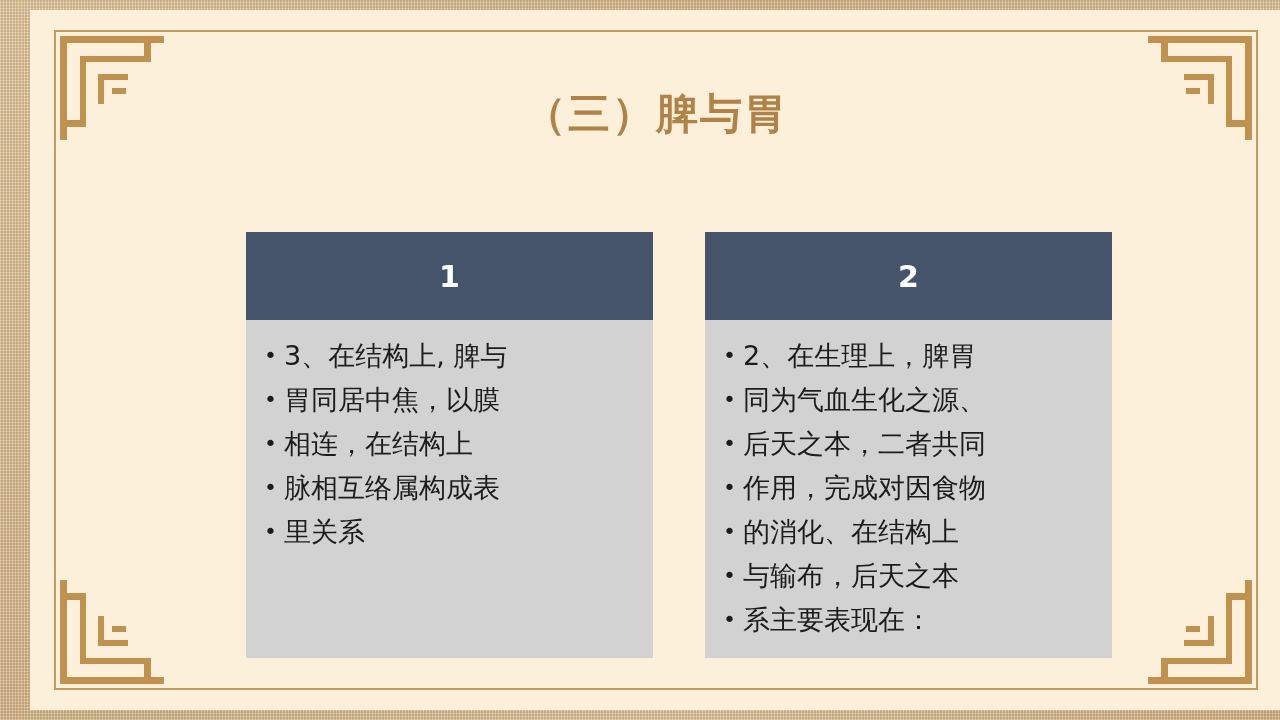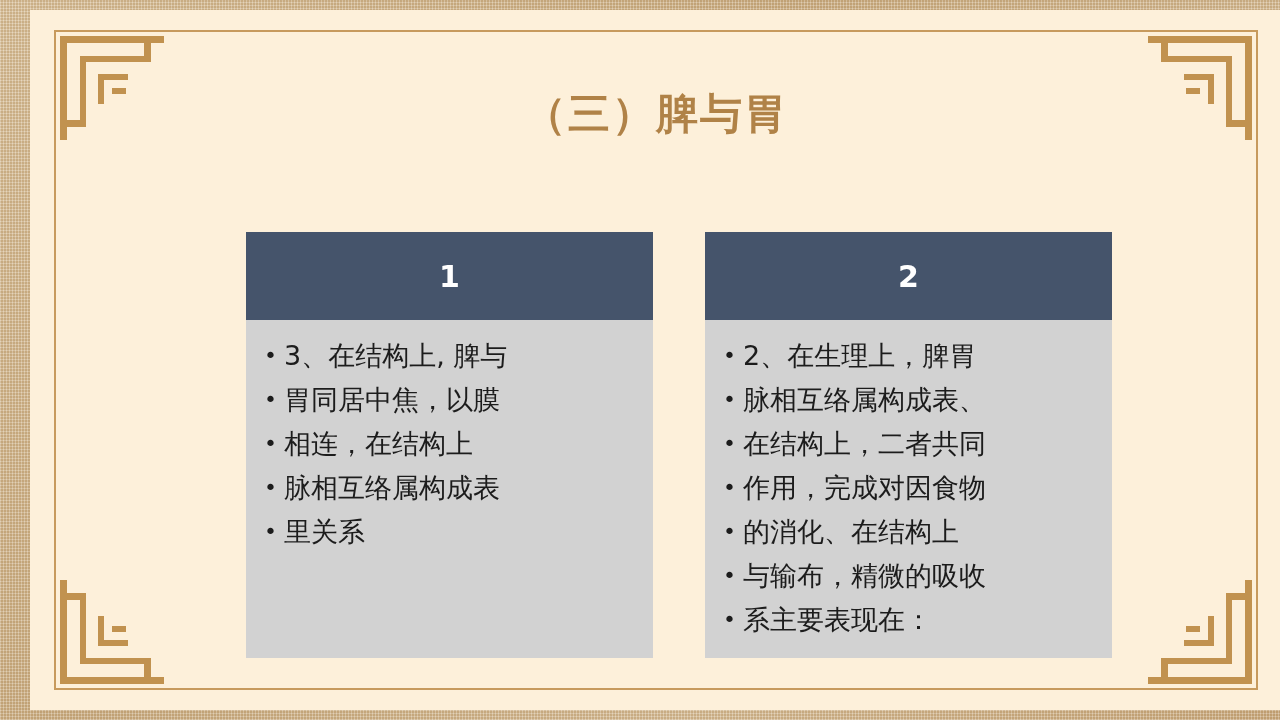--- a/index.html
+++ b/index.html
@@ -217,37 +217,37 @@
 
       <div class="card">
         <div class="card-header">2</div>
         <div class="card-body">
           <div class="bullet">
             <span class="dot">•</span>
             <span class="txt">2、在生理上，脾胃</span>
           </div>
           <div class="bullet">
             <span class="dot">•</span>
-            <span class="txt">脉相互络属构成表、</span>
-          </div>
-          <div class="bullet">
-            <span class="dot">•</span>
-            <span class="txt">在结构上，二者共同</span>
+            <span class="txt">同为气血生化之源、</span>
+          </div>
+          <div class="bullet">
+            <span class="dot">•</span>
+            <span class="txt">后天之本，二者共同</span>
           </div>
           <div class="bullet">
             <span class="dot">•</span>
             <span class="txt">作用，完成对因食物</span>
           </div>
           <div class="bullet">
             <span class="dot">•</span>
             <span class="txt">的消化、在结构上</span>
           </div>
           <div class="bullet">
             <span class="dot">•</span>
-            <span class="txt">与输布，精微的吸收</span>
+            <span class="txt">与输布，后天之本</span>
           </div>
           <div class="bullet">
             <span class="dot">•</span>
             <span class="txt">系主要表现在：</span>
           </div>
         </div>
       </div>
 
     </div>
   </div>

